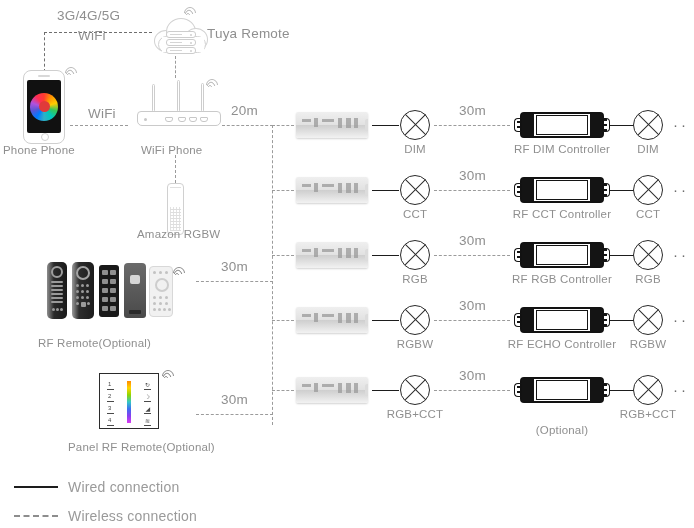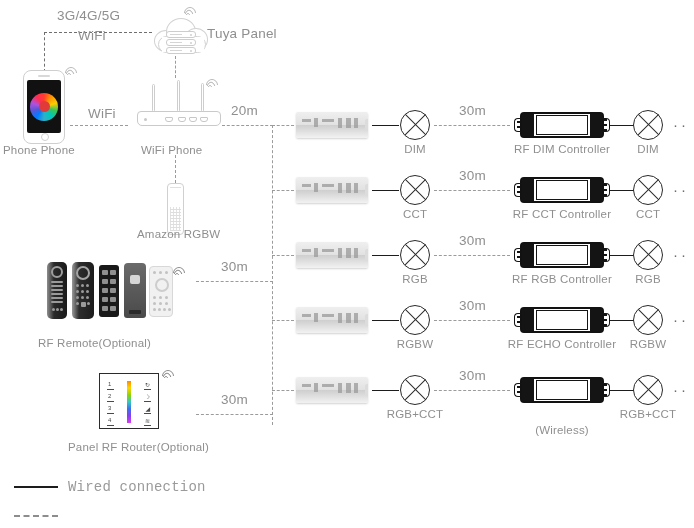--- a/index.html
+++ b/index.html
@@ -5,21 +5,21 @@
   html,body{margin:0;padding:0;background:#ffffff;}
   body{
     width:694px;height:528px;position:relative;overflow:hidden;
     font-family:"Liberation Sans",sans-serif;
     color:#8a8a8a;
   }
   .stage{position:absolute;left:0;top:0;width:694px;height:528px;}
   .abs{position:absolute;}
   .lbl{font-size:11.5px;color:#8f8f8f;white-space:nowrap;letter-spacing:.2px;}
   .lbl.big{font-size:13.5px;}
-  .lbl.leg{font-size:14px;color:#9a9a9a;font-family:Liberation Mono, monospace;}
+  .lbl.leg{font-size:14px;color:#9a9a9a;}
 
   
   .solid{position:absolute;background:#1d1d1d;}
   .hsolid{height:1.4px;}
   .dash-h{position:absolute;height:0;border-top:1.6px dashed #9b9b9b;}
   .dash-v{position:absolute;width:0;border-left:1.6px dashed #9b9b9b;}
   .dash-dark-h{position:absolute;height:0;border-top:1.8px dashed #6f6f6f;}
   .dash-dark-v{position:absolute;width:0;border-left:1.8px dashed #6f6f6f;}
 
   
@@ -127,21 +127,21 @@
     <div class="srv" style="top:33px;">
         <i></i>
         <b></b>
       </div>
   </div>
   <div class="wifi abs" style="left:185px;top:6px;">
     <s class="a"></s>
       <s class="b"></s>
       <s class="c"></s>
   </div>
-  <div class="lbl big abs" style="left:207px;top:26px;">Tuya Panel</div>
+  <div class="lbl big abs" style="left:207px;top:26px;">Tuya Remote</div>
 
   <div class="dash-dark-v abs" style="left:44px;top:32px;height:40px;"></div>
   <div class="dash-dark-h abs" style="left:44px;top:32px;width:108px;"></div>
   <div class="lbl big abs" style="left:57px;top:8px;">3G/4G/5G</div>
   <div class="lbl big abs" style="left:78px;top:28px;">WiFi</div>
 
   <div class="dash-v abs" style="left:175px;top:56px;height:22px;"></div>
 
   <div class="phone abs" style="left:23px;top:70px;">
     <div class="spk"></div>
@@ -281,21 +281,21 @@
     <div class="gl" style="right:8px;top:31px;">◢</div>
     <div class="und" style="right:7px;top:39px;width:7px;"></div>
     <div class="gl" style="right:8px;top:43px;">≋</div>
     <div class="und" style="right:7px;top:51px;width:7px;"></div>
   </div>
   <div class="wifi dk abs" style="left:163px;top:369px;">
     <s class="a"></s>
       <s class="b"></s>
       <s class="c"></s>
   </div>
-  <div class="lbl abs" style="left:68px;top:441px;">Panel RF Router(Optional)</div>
+  <div class="lbl abs" style="left:68px;top:441px;">Panel RF Remote(Optional)</div>
 
   <div class="dash-h abs" style="left:196px;top:414px;width:77px;"></div>
   <div class="lbl big abs" style="left:221px;top:392px;">30m</div>
 
   <div class="dash-v abs" style="left:272px;top:125px;height:300px;"></div>
 
   <div class="dash-h abs" style="left:272px;top:125px;width:22px;"></div>
   <div class="wbox abs" style="left:296px;top:112px;">
     <div class="ink" style="left:6px;top:7px;width:9px;height:3px;"></div>
     <div class="ink" style="left:18px;top:6px;width:4px;height:9px;"></div>
@@ -452,23 +452,24 @@
     <div class="tblk l"></div>
       <div class="tblk r"></div>
     <div class="wingl"></div>
       <div class="wingr"></div>
     <div class="pin" style="left:3px;top:9px;"></div>
       <div class="pin" style="left:3px;top:14px;"></div>
     <div class="pin" style="right:3px;top:7px;"></div>
       <div class="pin" style="right:3px;top:12px;"></div>
       <div class="pin" style="right:3px;top:17px;"></div>
   </div>
-  <div class="lbl abs" style="left:502px;top:424px;width:120px;text-align:center;">(Wireless)</div>
+  <div class="lbl abs" style="left:502px;top:424px;width:120px;text-align:center;">(Optional)</div>
   <div class="solid hsolid abs" style="left:610px;top:390px;width:24px;"></div>
   <div class="lamp abs" style="left:633px;top:375px;"></div>
   <div class="lbl abs" style="left:619px;top:408px;width:58px;text-align:center;">RGB+CCT</div>
   <div class="dots abs" style="left:673px;top:381px;">··</div>
 
   <div class="leg-solid abs" style="left:14px;top:486px;"></div>
   <div class="lbl leg abs" style="left:68px;top:479px;">Wired connection</div>
   <div class="leg-dash abs" style="left:14px;top:515px;"></div>
+  <div class="lbl leg abs" style="left:68px;top:508px;">Wireless connection</div>
 
 </div>
 
 </body></html>

